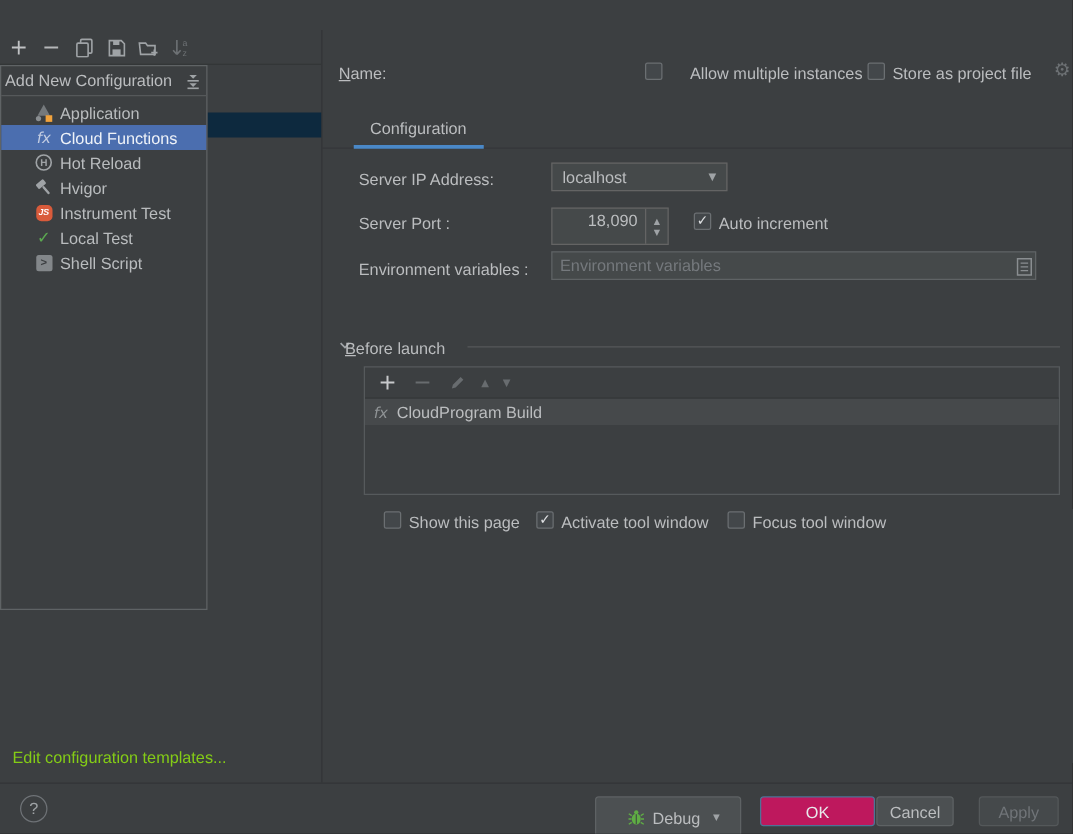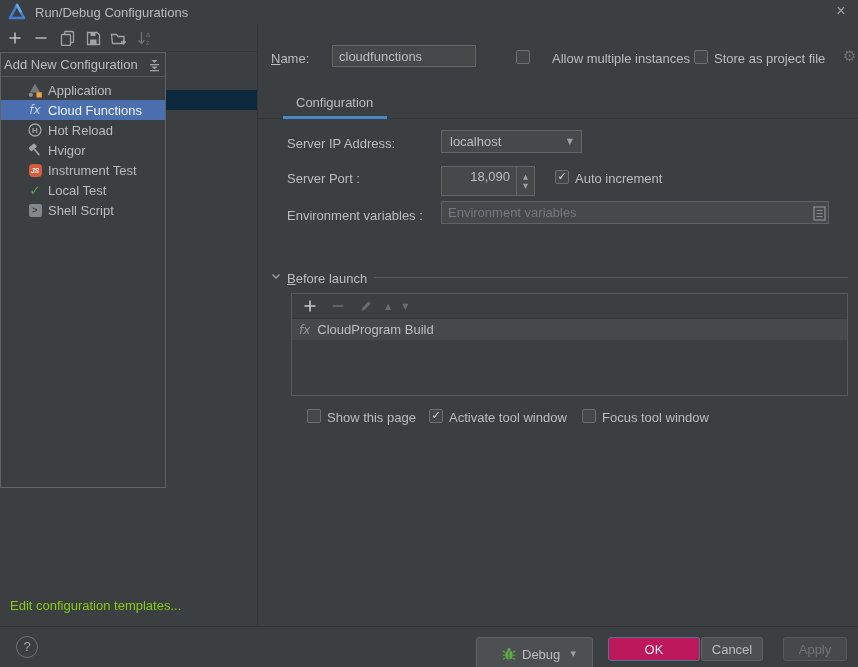--- a/index.html
+++ b/index.html
@@ -107,30 +107,20 @@
   .btn-cancel { left:701px; width:62px; }
   .btn-apply { left:783px; width:64px; color:#707478; background:#45494b; border-color:#54585a; cursor:default; }
 
   .gear { font-family:"DejaVu Sans",sans-serif; font-size:15px; color:#6d7174; }
 </style>
 </head>
 <body>
 
 <div class="window">
 
-  <div class="titlebar">
-    <span style="display:flex;">
-      <svg width="18" height="18" viewBox="0 0 18 18">
-        <path d="M9 2 L16 15 H2 Z" fill="none" stroke="#3f7fd4" stroke-width="2.6" stroke-linejoin="round"></path>
-        <path d="M9 2 L12.5 8.5" stroke="#6aa7e8" stroke-width="2.6" stroke-linecap="round"></path>
-      </svg>
-    </span>
-    <span class="title">Run/Debug Configurations</span>
-    <span class="close-btn">×</span>
-  </div>
 
   <div class="left-toolbar">
     <span class="tbtn">
       <svg width="16" height="16">
           <path d="M8 2.5v11M2.5 8h11" stroke="#c0c2c4" stroke-width="1.5"></path>
         </svg>
     </span>
     <span class="tbtn">
       <svg width="16" height="16">
           <path d="M2.5 8h11" stroke="#b4b6b8" stroke-width="1.5"></path>
@@ -236,21 +226,20 @@
     </div>
   </div>
 
   <div class="edit-link">Edit configuration templates...</div>
 
   <div class="right-panel">
 
     <div class="rp label" style="left:13px; top:27px;">
       <span class="u">N</span><span>ame:</span>
     </div>
-    <input class="text-input" style="left: 74px; top: 21px; width: 144px; height: 22px;" value="cloudfunctions">
 
     <span class="checkbox" style="left:258px; top:26px;"></span>
     <div class="rp label" style="left:278px; top:27px;margin-left:16px;">Allow multiple instances</div>
 
     <span class="checkbox" style="left:436px; top:26px;"></span>
     <div class="rp label" style="left:456px; top:27px;">Store as project file</div>
     <span class="rp gear" style="left:585px; top:23px;">⚙</span>
 
     <div class="rp label" style="left:38px; top:71px;">Configuration</div>
     <div class="tab-sep"></div>
@@ -280,21 +269,21 @@
         <rect x="1" y="1" width="11" height="13" fill="none" stroke="#8a8e91" stroke-width="1.2"></rect>
         <path d="M3.5 4.5h6M3.5 7.5h6M3.5 10.5h6" stroke="#8a8e91" stroke-width="1.1"></path>
       </svg>
     </span>
 
     <span class="rp" style="left:13px; top:249px; display:flex;">
       <svg width="10" height="7">
           <path d="M1.5 1.5 L5 5 L8.5 1.5" fill="none" stroke="#9fa3a6" stroke-width="1.4"></path>
         </svg>
     </span>
-    <div class="rp label" style="left:29px; top:247px;">
+    <div class="rp label" style="left:18px; top:247px;">
       <span class="u">B</span><span>efore launch</span>
     </div>
     <div class="bl-line"></div>
 
     <div class="bl-box">
       <div class="bl-toolbar">
         <span class="tbtn">
           <svg width="14" height="14">
               <path d="M7 1.5v11M1.5 7h11" stroke="#c7c9cb" stroke-width="1.6"></path>
             </svg>

